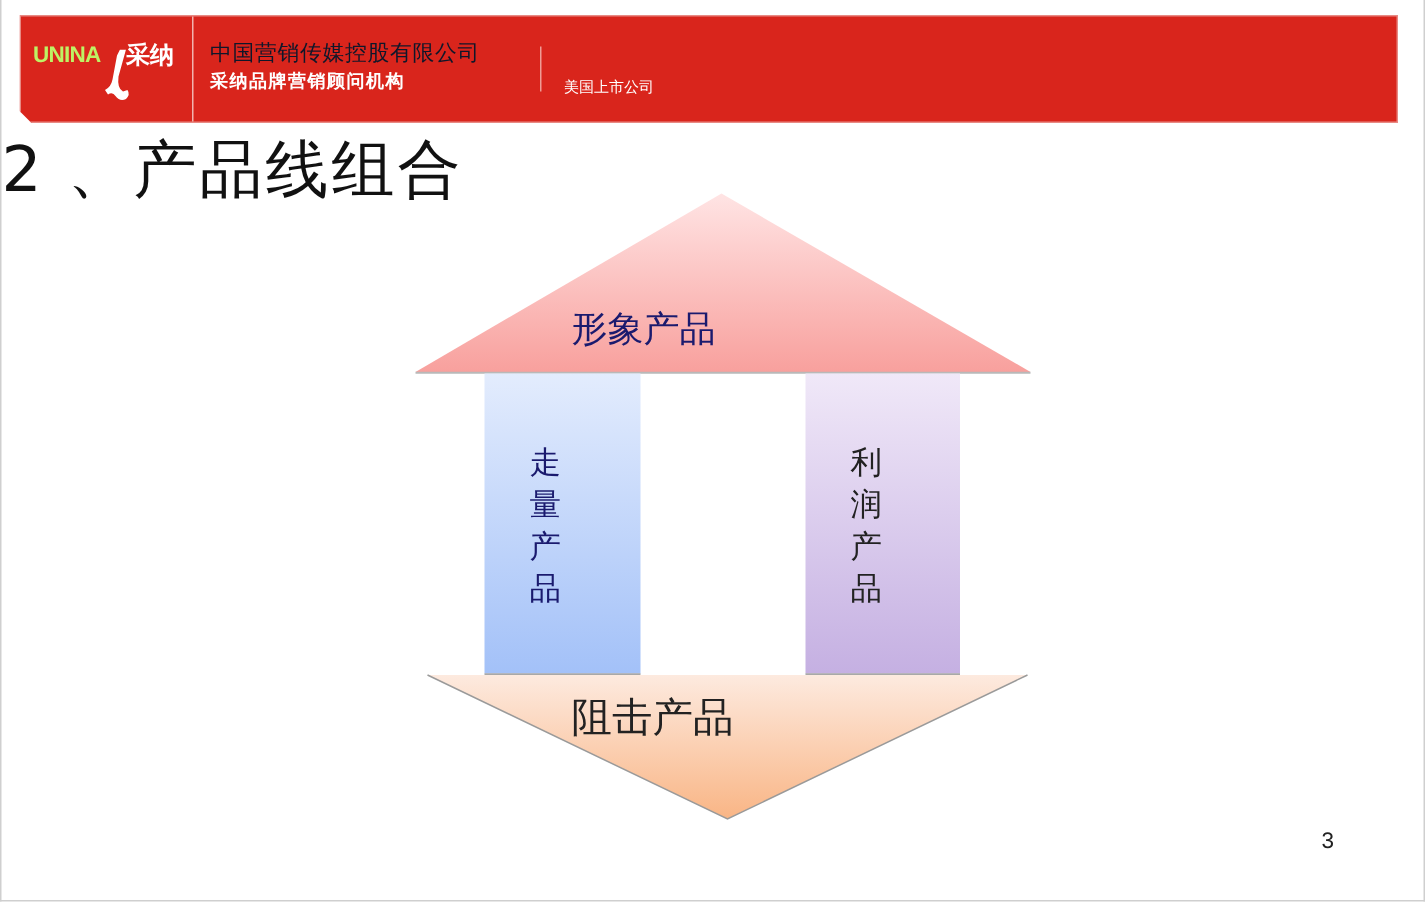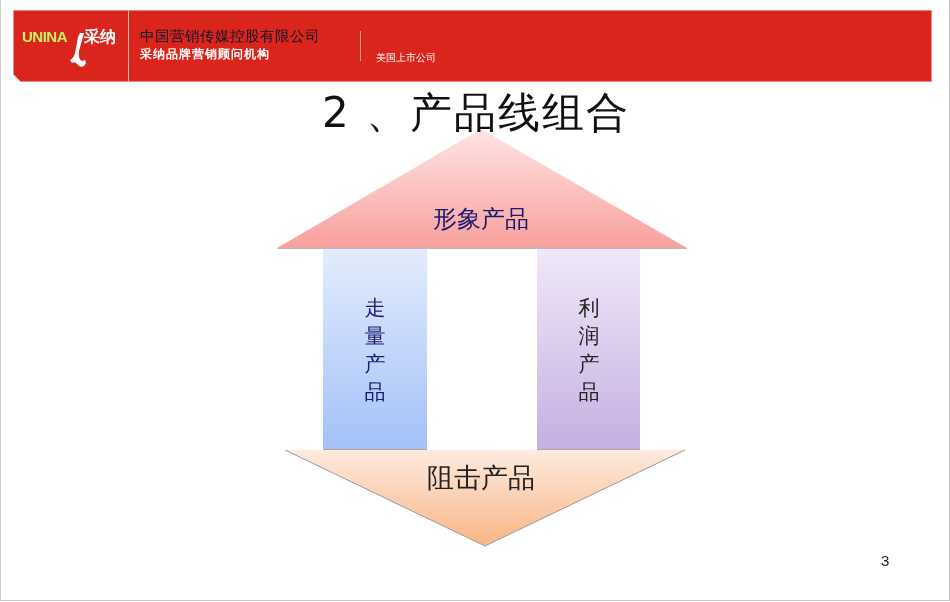--- a/index.html
+++ b/index.html
@@ -16,25 +16,25 @@
                 font-family: "Liberation Sans", sans-serif; }
   .logo-cn { position: absolute; left: 70px; top: 16px; color: #ffffff; font-weight: bold; font-size: 16px; }
   .logo-mark { position: absolute; left: 52px; top: 22px; }
   .vdiv1 { position: absolute; left: 114px; top: 0; width: 1px; height: 70px; background: #f2b3ae; }
   .co { position: absolute; left: 126px; top: 17px; color: #fff; }
   .co-line1 { font-size: 14.5px; line-height: 17px; color: #0f172a; letter-spacing: 0.5px; }
   .co-line2 { font-size: 12px; line-height: 18px; font-weight: bold; letter-spacing: 1px; }
   .vdiv2 { position: absolute; left: 346px; top: 20px; width: 1px; height: 30px; background: #ef9c95; }
   .listed { position: absolute; left: 362px; top: 28px; color: #fff; font-size: 10px; margin-top: 12px; }
 
-  .title { position: absolute; left: 0; width: 950px; top: 83px; text-align: center;
+  .title { position: absolute; left: 0; width: 950px; top: 83px; 
            font-size: 42px; color: #111; line-height: 60px; letter-spacing: 2px; z-index: 1; }
 
   .diagram { position: absolute; left: 0; top: 0; width: 950px; height: 602px; }
-  .label { position: absolute; color: #1a1a6e; text-align: center; z-index: 3; font-family: Liberation Serif, serif; }
+  .label { position: absolute; color: #1a1a6e; z-index: 3; font-family: Liberation Serif, serif; }
   .label-top { left: 380px; width: 200px; top: 203px; font-size: 24px; }
   .label-bottom { left: 380px; width: 200px; top: 460px; font-size: 27px; color: #222; }
   .label-left { left: 352px; width: 44px; top: 294px; font-size: 21px; line-height: 28px; }
   .label-right { left: 566px; width: 44px; top: 294px; font-size: 21px; line-height: 28px; color: #222; }
 
   .page-num { position: absolute; left: 880px; top: 552px; font-size: 15px; color: #222;
               font-family: "Liberation Sans", sans-serif; }
 </style>
 </head>
 <body>

